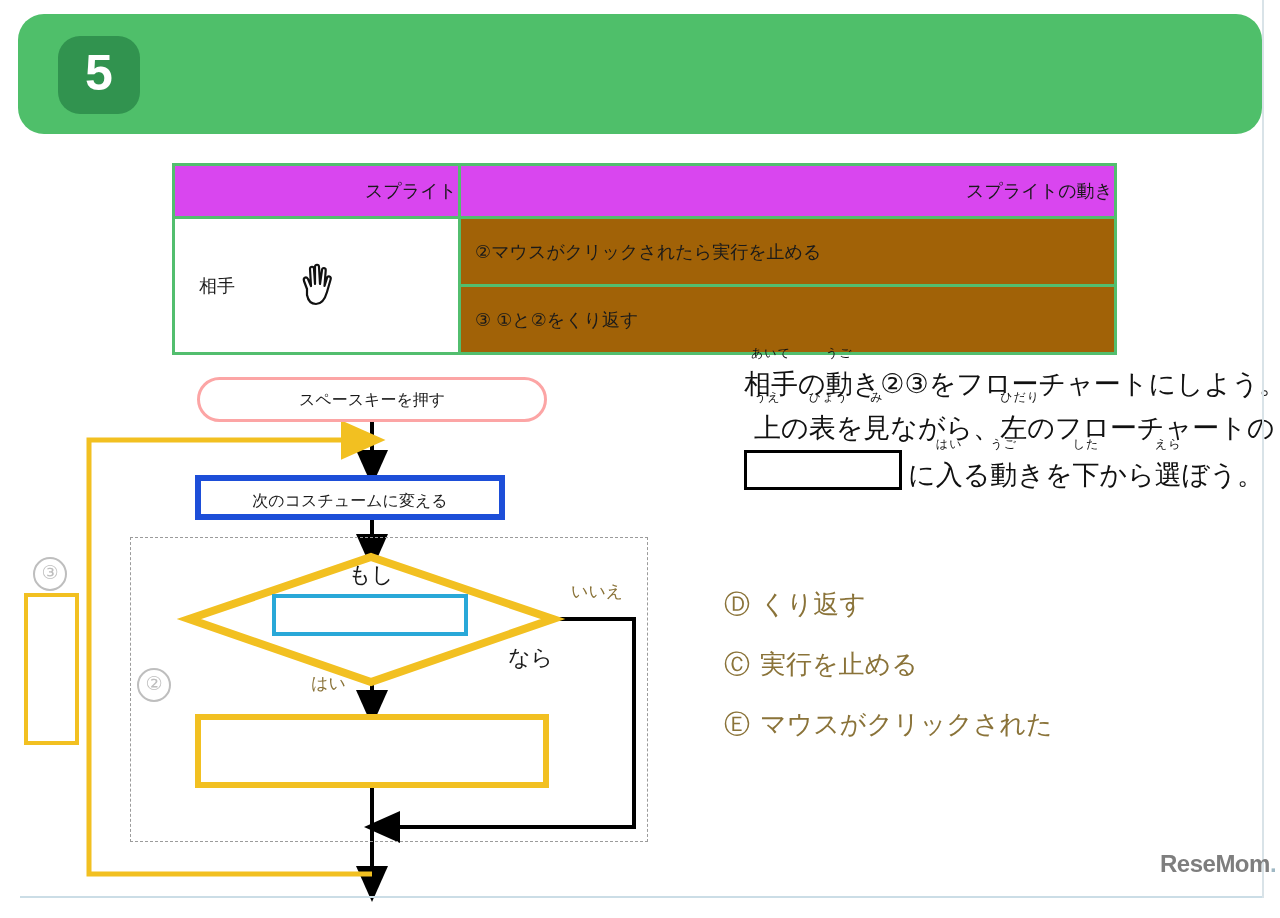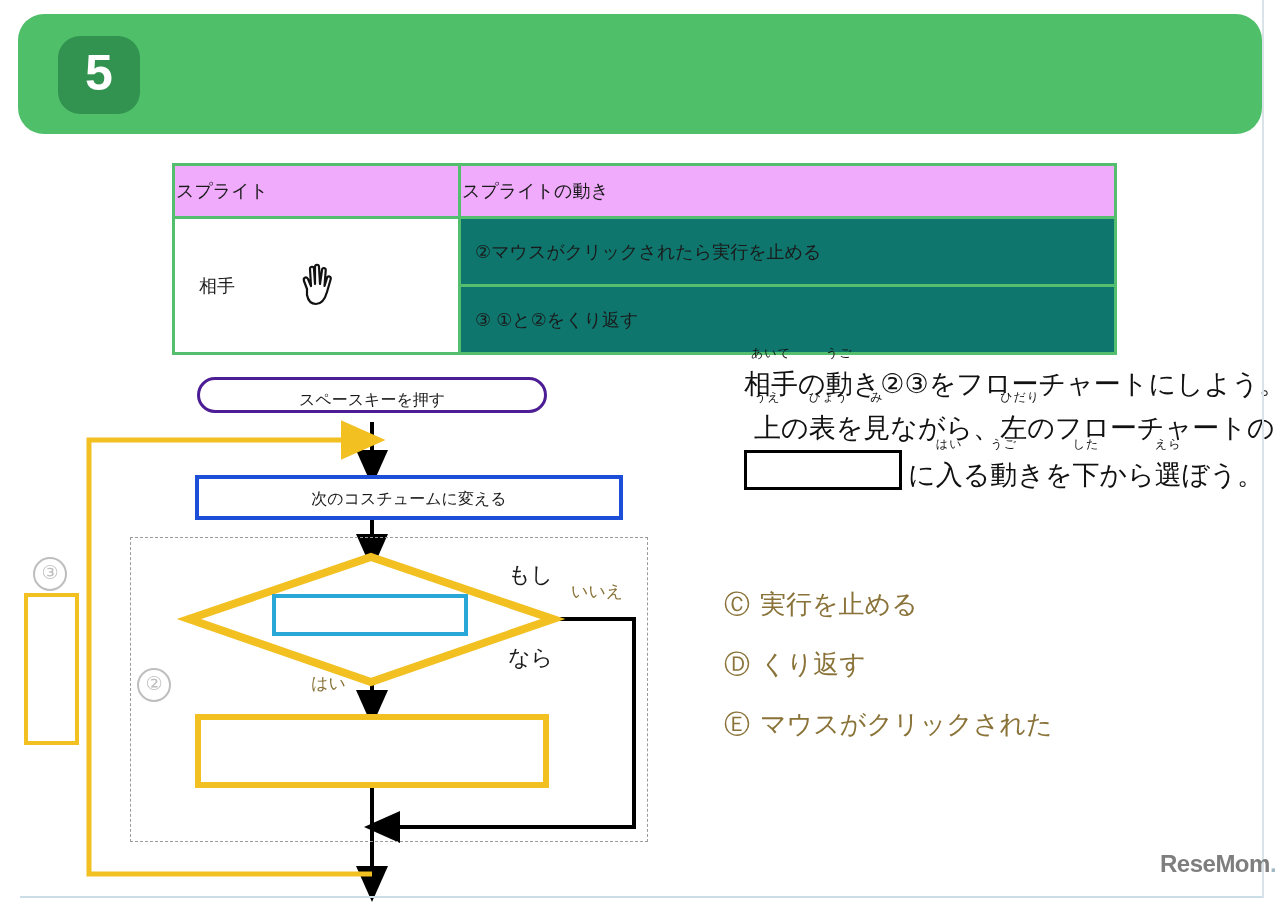--- a/index.html
+++ b/index.html
@@ -74,43 +74,43 @@
     table-layout: fixed;
   }
   .tbl td, .tbl th {
     border: 3px solid #52BE6E;
     font-weight: normal;
     font-size: 18px;
     color: #1a1a1a;
     font-family: "Liberation Sans", "DejaVu Sans", sans-serif;
   }
   .tbl .hdr {
-    background: #f0abfc;
-    text-align: left;
+    background: #d946ef;
+    text-align: right;
     height: 48px;
   }
   .col-a { width: 281px; }
   .col-b { width: 651px; }
   .sprite-cell {
     height: 130px;
     text-align: left;
     padding: 0 24px;
     vertical-align: middle;
     background: #ffffff;
   }
   .sprite-row {
     display: flex;
     align-items: center;
     gap: 60px;
   }
   .hand-icon { display: block; }
   .move-cell {
     height: 65px;
     padding: 0 14px;
-    background: #0f766e;
+    background: #a16207;
     vertical-align: middle;
   }
 
   
   .rt-block {
     position: absolute;
     left: 744px;
     top: 362px;
     width: 546px;
     color: #111111;
@@ -160,40 +160,40 @@
   }
   .opt .mark { margin-right: 10px; }
 
   
   .flow { position: absolute; left: 0; top: 0; }
   .fc-start {
     position: absolute;
     left: 197px;
     top: 377px;
     width: 350px;
-    height: 36px;
-    border: 3px solid #4c1d95;
+    height: 45px;
+    border: 3px solid #fca5a5;
     border-radius: 24px;
     box-sizing: border-box;
     background: #ffffff;
   }
   .fc-start span {
     display: block;
     line-height: 39px;
     text-align: center;
     font-size: 16px;
     color: #1a1a1a;
   }
   .fc-costume {
     position: absolute;
     left: 195px;
     top: 475px;
-    width: 428px;
+    width: 310px;
     height: 45px;
-    border: 4px solid #1d4ed8;
+    border: 6px solid #1d4ed8;
     box-sizing: border-box;
     background: #ffffff;
   }
   .fc-costume span {
     display: block;
     line-height: 39px;
     text-align: center;
     font-size: 16px;
     color: #1a1a1a;
   }
@@ -204,21 +204,21 @@
     width: 518px;
     height: 305px;
     border: 1px dashed #9b9b9b;
     box-sizing: border-box;
   }
   .fc-moshi {
     position: absolute;
     left: 189px;
     top: 560px;
     width: 364px;
-    text-align: right;
+    text-align: center;
     font-size: 22px;
     color: #1a1a1a;
   }
   .fc-nara {
     position: absolute;
     left: 189px;
     top: 643px;
     width: 364px;
     text-align: right;
     font-size: 22px;
@@ -408,24 +408,24 @@
       <span class="ruby-holder"><span class="ruby">うえ</span><span>上</span></span><span>の</span><span class="ruby-holder"><span class="ruby">ひょう</span><span>表</span></span><span>を</span><span class="ruby-holder"><span class="ruby">み</span><span>見</span></span><span>ながら、</span><span class="ruby-holder"><span class="ruby">ひだり</span><span>左</span></span><span>のフローチャートの</span>
     </div>
 
     <div class="rt-line">
       <span class="answer-box-inline"></span><span>に</span><span class="ruby-holder"><span class="ruby">はい</span><span>入</span></span><span>る</span><span class="ruby-holder"><span class="ruby">うご</span><span>動</span></span><span>きを</span><span class="ruby-holder"><span class="ruby">した</span><span>下</span></span><span>から</span><span class="ruby-holder"><span class="ruby">えら</span><span>選</span></span><span>ぼう。</span>
     </div>
   </div>
 
   <div class="options">
     <div class="opt">
+      <span class="mark">Ⓓ</span><span>くり返す</span>
+    </div>
+    <div class="opt">
       <span class="mark">Ⓒ</span><span>実行を止める</span>
-    </div>
-    <div class="opt">
-      <span class="mark">Ⓓ</span><span>くり返す</span>
     </div>
     <div class="opt">
       <span class="mark">Ⓔ</span><span>マウスがクリックされた</span>
     </div>
   </div>
 
   <div class="footer-rule"></div>
   <div class="right-rule"></div>
   <div class="logo"><span>Rese</span><span>Mom</span><span class="dot">.</span></div>
 

